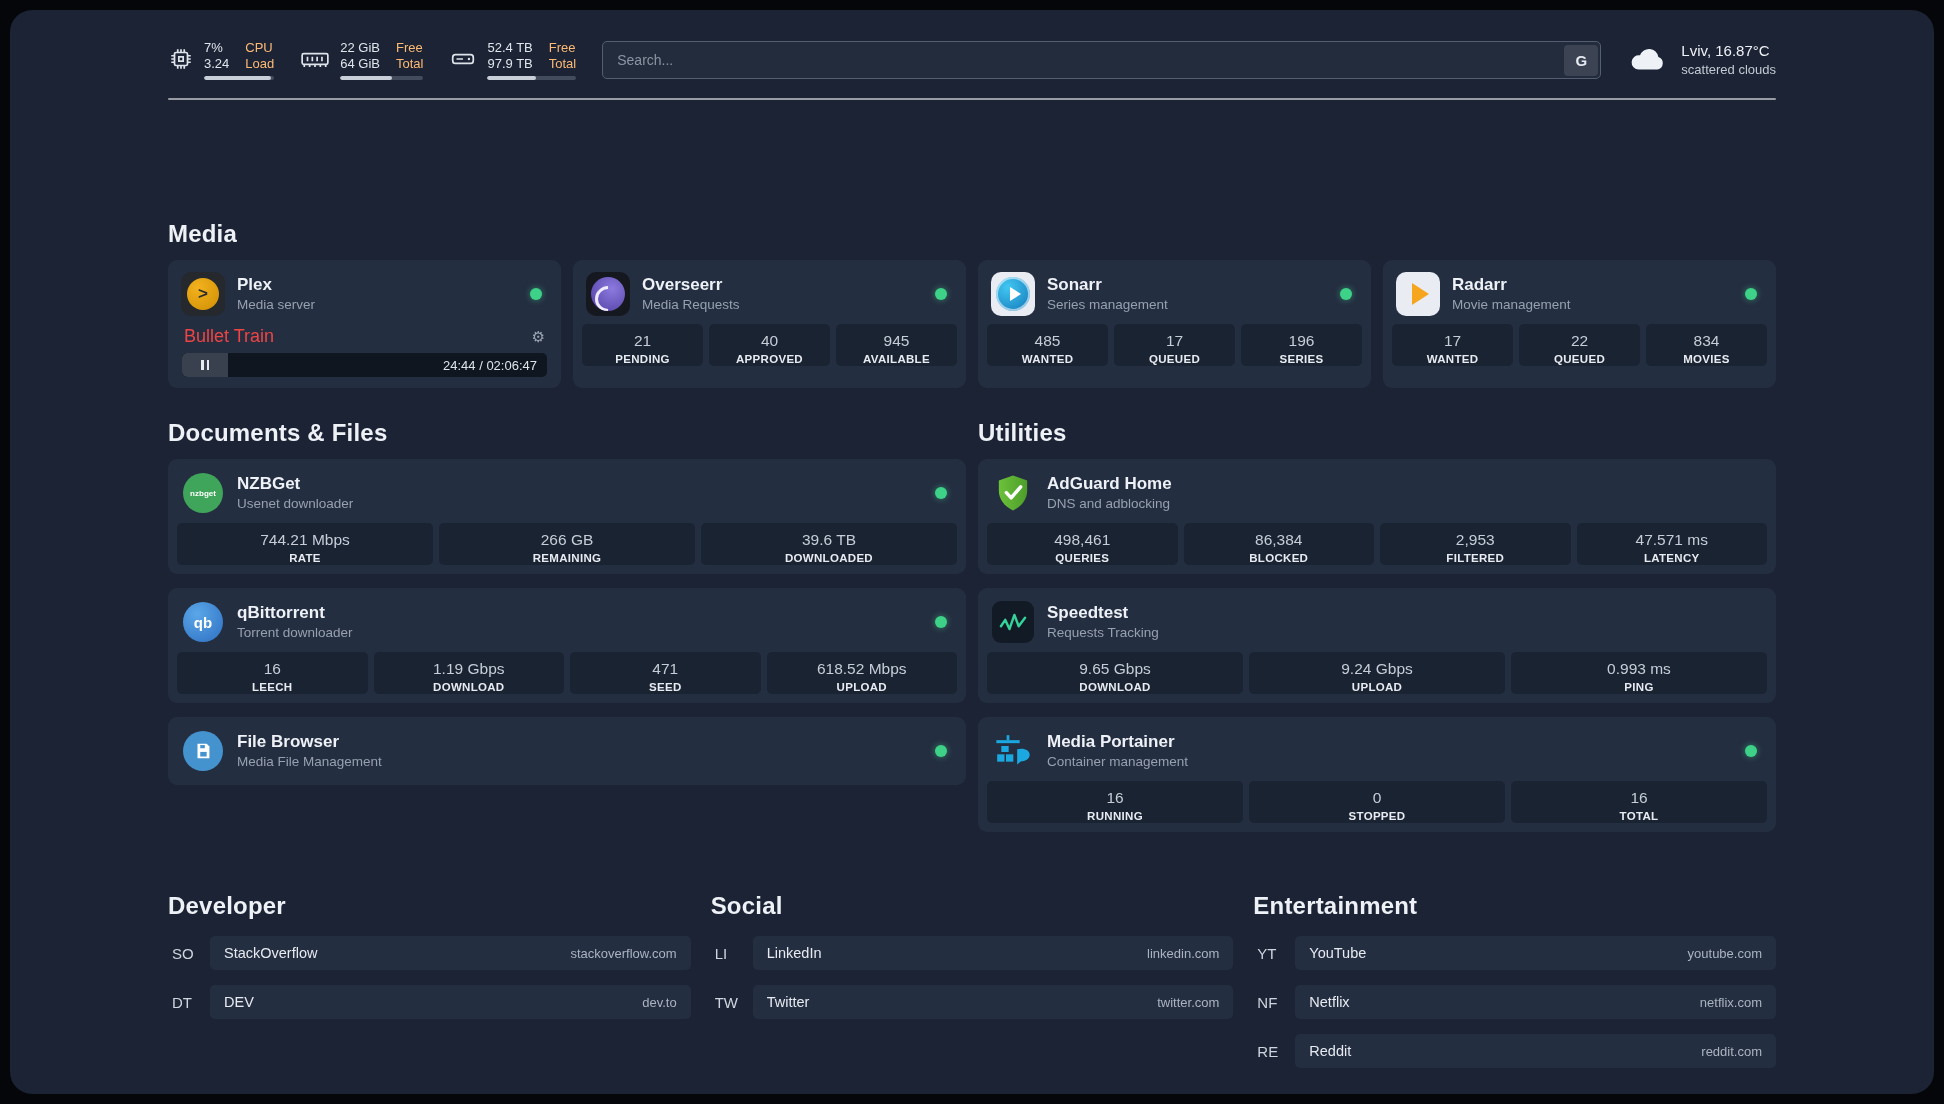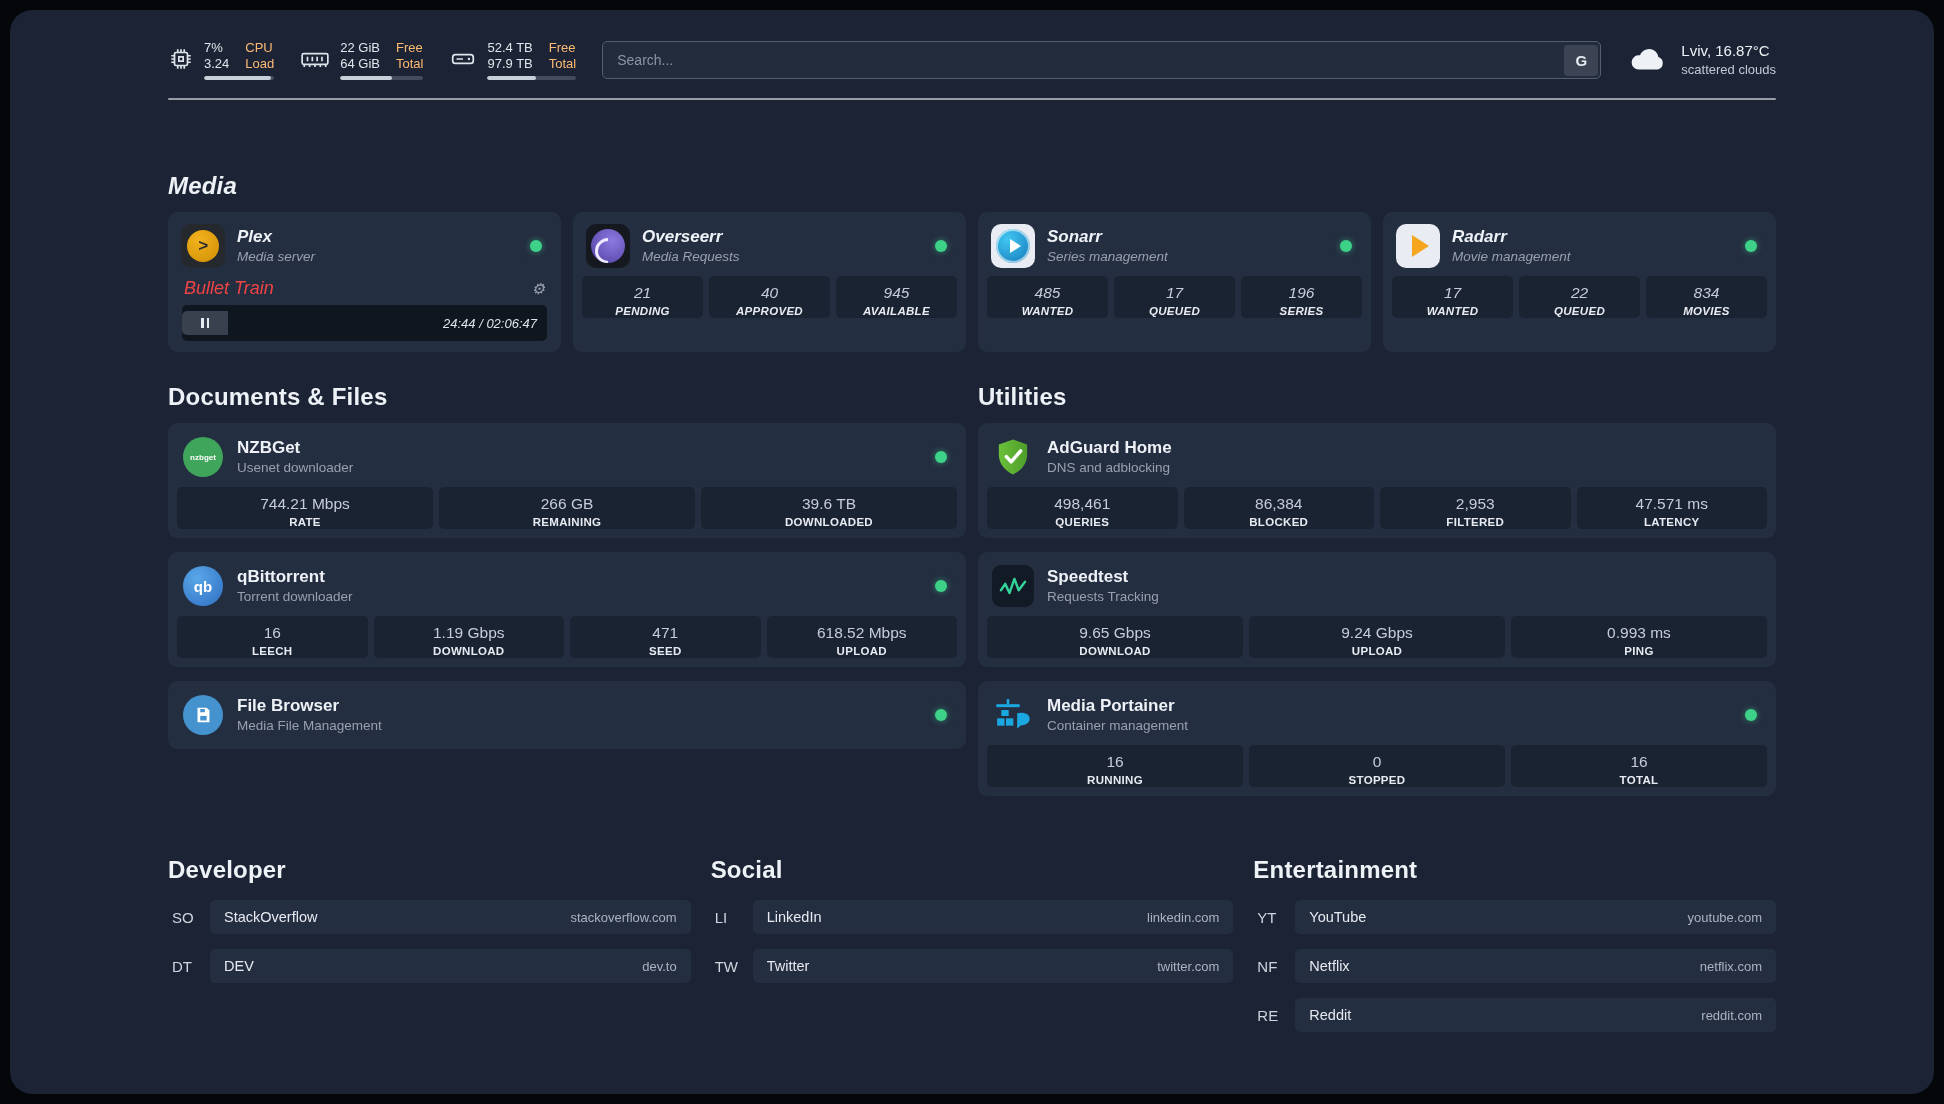--- a/index.html
+++ b/index.html
@@ -33,41 +33,41 @@
     display: flex; align-items: center; justify-content: center;
   }
   .weather { display: flex; align-items: center; gap: 12px; }
   .weather-text { display: flex; flex-direction: column; line-height: 1.35; }
   .weather-loc { font-size: 15px; color: #eef1f5; }
   .weather-cond { font-size: 13px; color: #c3cad4; }
   .divider { margin-top: 18px; height: 2px; background: rgba(255,255,255,.55); border-radius: 1px; }
 
   
   .section-title { font-size: 24px; font-weight: 600; color: #eef1f6; letter-spacing: .2px; }
-  .media-section { margin-top: 72px; font-style: italic; }
+  .media-section { margin-top: 120px; }
   .grid-4 { margin-top: 12px; display: grid; grid-template-columns: repeat(4, 1fr); gap: 12px; }
 
   .card { background: #242e41; border-radius: 9px; padding: 9px; position: relative; }
   .card-head { display: flex; align-items: center; gap: 12px; padding: 3px 4px 8px; }
   .card-titles { display: flex; flex-direction: column; line-height: 1.3; }
   .app-name { font-size: 17px; font-weight: 600; color: #eef1f6; }
   .app-sub { font-size: 13.5px; color: #96a0af; }
   .dot { width: 12px; height: 12px; border-radius: 50%; background: #3ed188; box-shadow: 0 0 6px rgba(62,209,136,.55); margin-left: auto; margin-right: 6px; flex: 0 0 auto; }
 
   .stats { display: flex; gap: 6px; }
   .stat { flex: 1; background: #1a2332; border-radius: 5px; text-align: center; padding: 8px 2px 1px; }
   .sv { font-size: 15.5px; color: #c6cdd8; }
   .sl { font-size: 11.5px; font-weight: bold; color: #e8ebf1; letter-spacing: .3px; margin-top: 3px; }
 
   
   .player { padding: 0 5px 2px; }
   .track-row { display: flex; align-items: center; justify-content: space-between; padding: 2px 2px 6px; }
   .track-name { font-size: 18px; color: #ef4444; }
   .gear { font-size: 15px; color: #9aa3b1; cursor: pointer; }
-  .seekbar { height: 36px; background: #10161f; border-radius: 5px; display: flex; align-items: center; overflow: hidden; }
+  .seekbar { height: 24px; background: #10161f; border-radius: 5px; display: flex; align-items: center; overflow: hidden; }
   .pause-btn { width: 46px; height: 24px; background: #39404e; border: none; border-radius: 5px 0 0 5px;
     display: flex; align-items: center; justify-content: center; gap: 3px; cursor: pointer; flex: 0 0 auto; }
   .pause-bar { width: 2.5px; height: 10px; background: #e8ebf1; display: inline-block; }
   .time { margin-left: auto; padding-right: 10px; font-size: 13px; color: #dfe3ea; }
 
   
   .two-col { margin-top: 31px; display: grid; grid-template-columns: 1fr 1fr; gap: 12px; align-items: start; }
   .col-cards { margin-top: 12px; display: flex; flex-direction: column; gap: 14px; }
 
   

